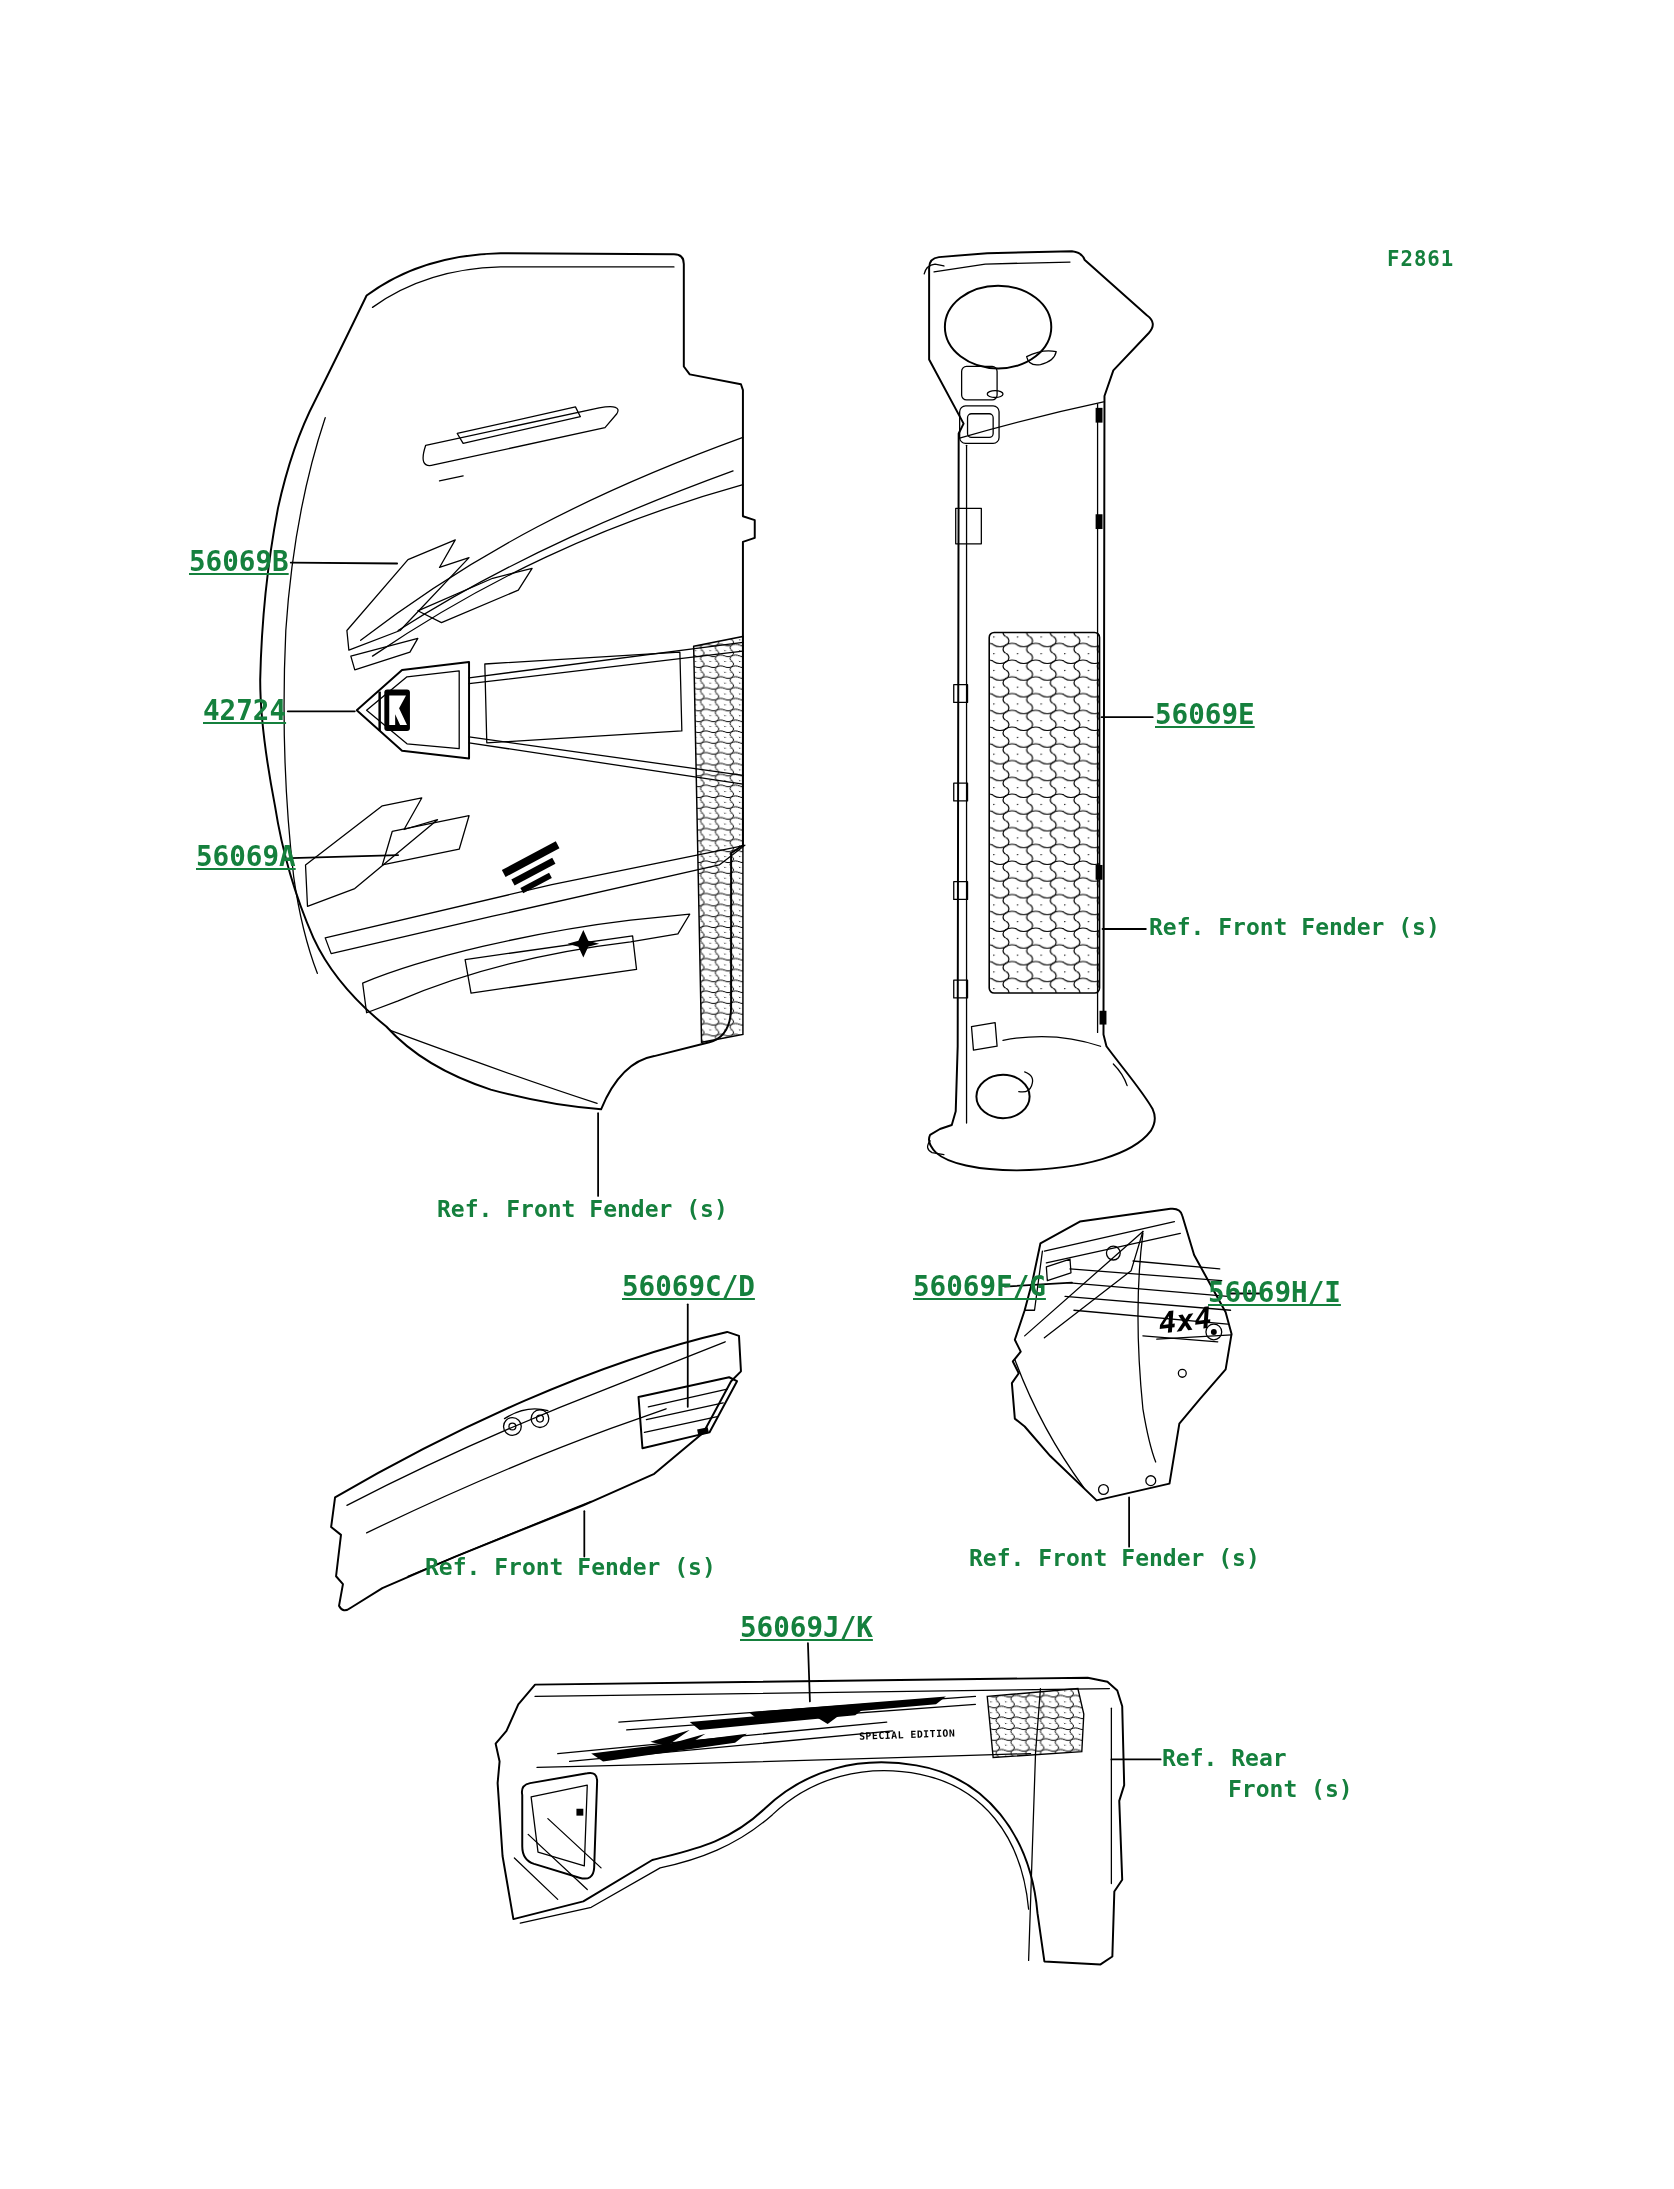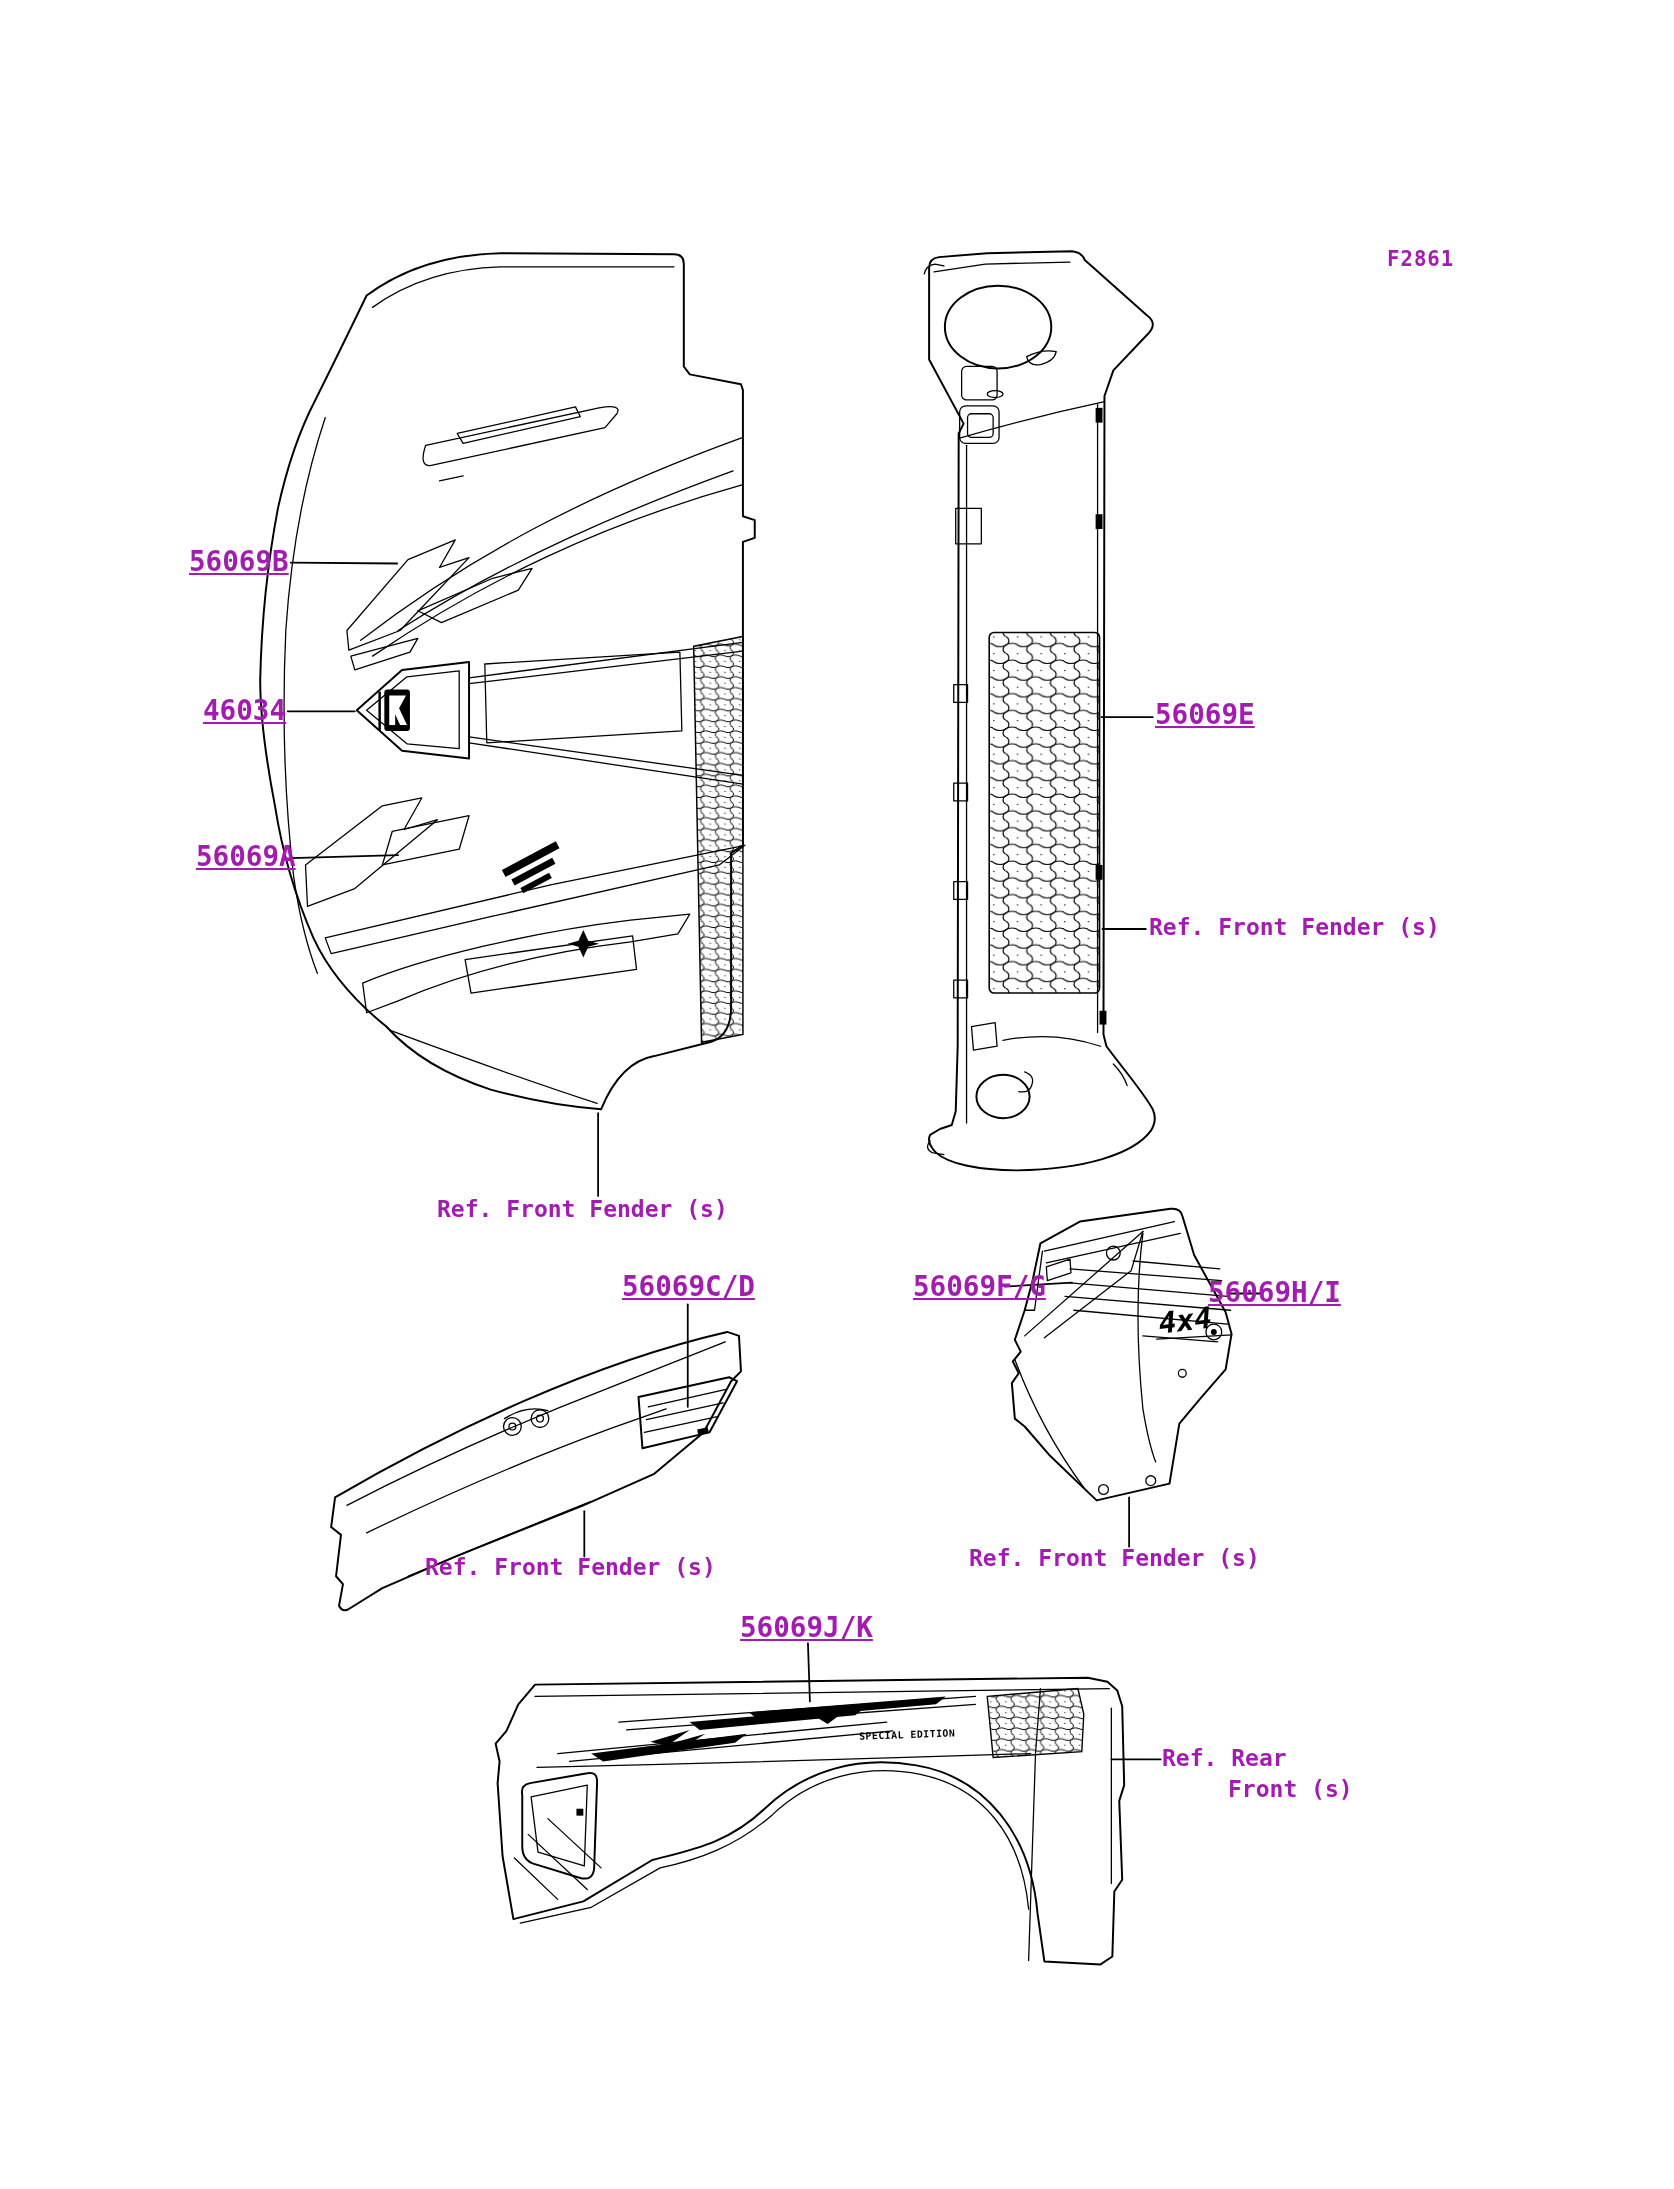--- a/index.html
+++ b/index.html
@@ -1,20 +1,20 @@
 <!DOCTYPE html>
 <html><head>
 <meta charset="utf-8">
 <style>
   html,body{margin:0;padding:0;background:#ffffff;}
   body{width:1675px;height:2190px;position:relative;overflow:hidden;
        font-family:"DejaVu Sans Mono", monospace;}
   .stage{position:absolute;left:0;top:0;width:1675px;height:2190px;}
   svg{position:absolute;left:0;top:0;}
-  .lbl{position:absolute;color:#a21caf;font-weight:bold;line-height:1;white-space:pre;
+  .lbl{position:absolute;color:#15803d;font-weight:bold;line-height:1;white-space:pre;
        font-family:"DejaVu Sans Mono", monospace;}
   .part{font-size:27.6px;letter-spacing:0px;text-decoration:underline;}
   .ref{font-size:23px;letter-spacing:0px;}
   .fig{font-size:20.7px;letter-spacing:1px;}
   .ln{fill:none;stroke:#000;stroke-width:2;stroke-linejoin:round;stroke-linecap:round;}
   .tn{fill:none;stroke:#000;stroke-width:1.3;stroke-linejoin:round;stroke-linecap:round;}
   .fl{fill:#000;stroke:none;}
   .ldr{fill:none;stroke:#000;stroke-width:1.8;stroke-linecap:round;}
   .decaltxt{font-family:"DejaVu Sans Mono",monospace;font-weight:bold;fill:#000;}
 </style>
@@ -249,21 +249,21 @@
     <line class="ldr" x1="593" y1="1534" x2="593" y2="1580"></line>
     <line class="ldr" x1="1146" y1="1520" x2="1146" y2="1570"></line>
     <line class="ldr" x1="820" y1="1668" x2="822" y2="1727"></line>
     <line class="ldr" x1="1128" y1="1786" x2="1178" y2="1786"></line>
   </g>
 </svg>
 
 <div class="lbl fig" style="left:1387px;top:249px">F2861</div>
 
 <div class="lbl part" style="left:189px;top:548px">56069B</div>
-<div class="lbl part" style="left:203px;top:697px">46034</div>
+<div class="lbl part" style="left:203px;top:697px">42724</div>
 <div class="lbl part" style="left:196px;top:843px">56069A</div>
 <div class="lbl part" style="left:1155px;top:701px">56069E</div>
 <div class="lbl part" style="left:622px;top:1273px">56069C/D</div>
 <div class="lbl part" style="left:913px;top:1273px">56069F/G</div>
 <div class="lbl part" style="left:1208px;top:1279px">56069H/I</div>
 <div class="lbl part" style="left:740px;top:1614px">56069J/K</div>
 
 <div class="lbl ref" style="left:437px;top:1198px">Ref. Front Fender (s)</div>
 <div class="lbl ref" style="left:1149px;top:916px">Ref. Front Fender (s)</div>
 <div class="lbl ref" style="left:425px;top:1556px">Ref. Front Fender (s)</div>

